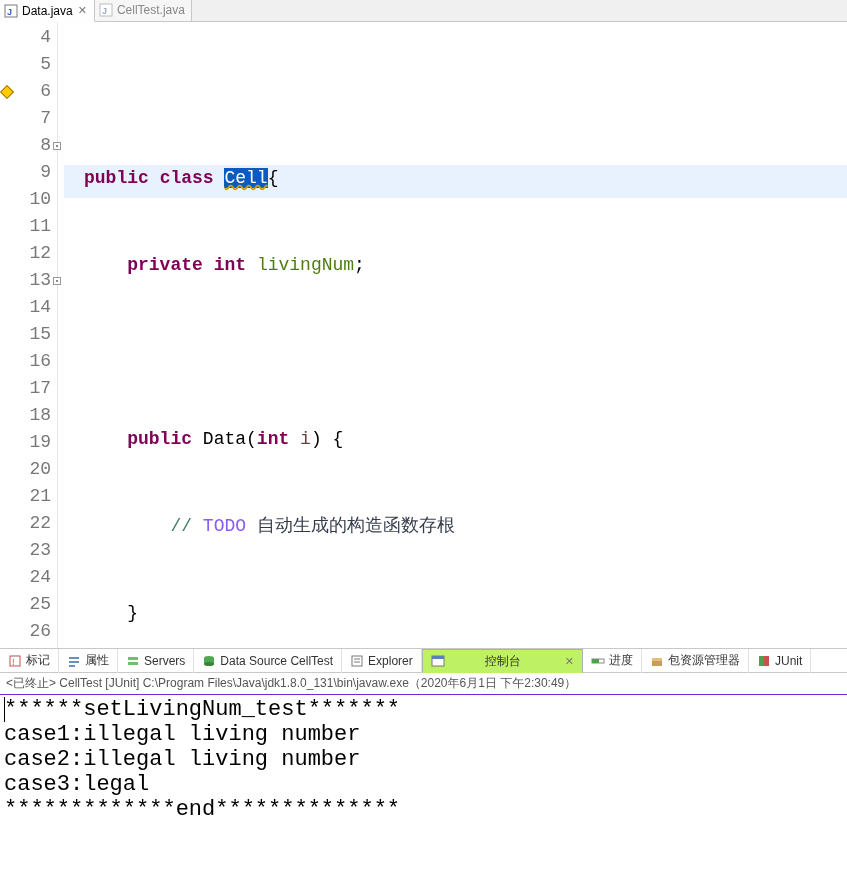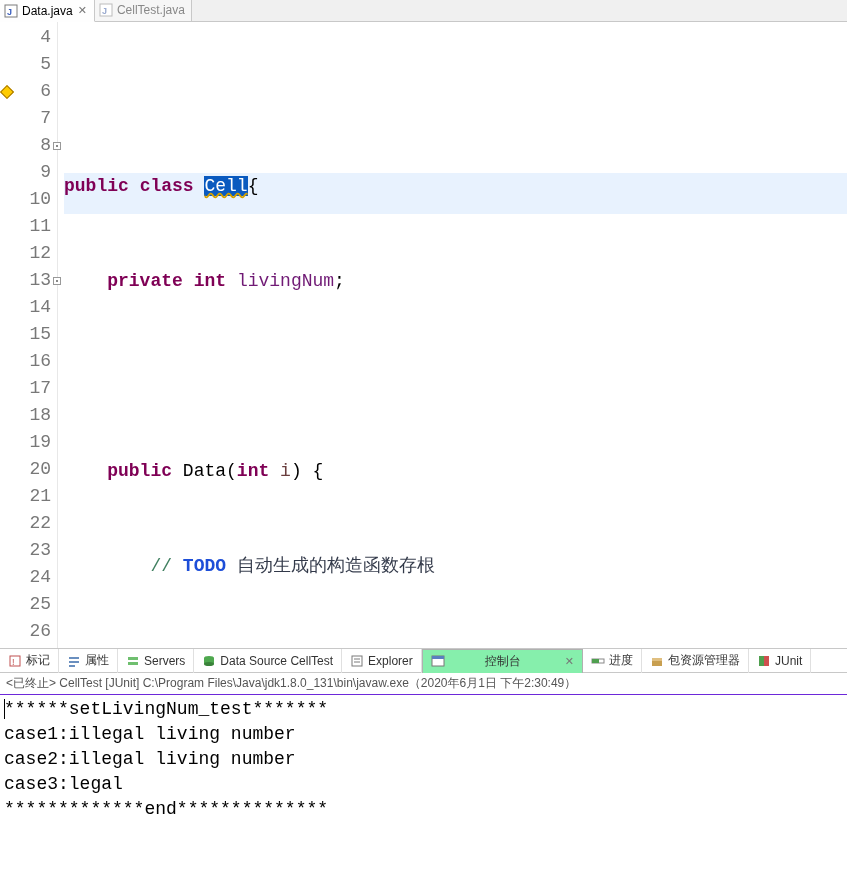--- a/index.html
+++ b/index.html
@@ -84,26 +84,26 @@
   .gutter .fold.open::after {
     background: radial-gradient(circle at center, #888 1px, #fff 1.5px);
   }
   .code {
     flex: 1;
     white-space: pre;
     padding-top: 2px;
     padding-left: 6px;
     overflow: hidden;
   }
-  .line { height: 41px; }
+  .line { height: 33px; padding-left: 20px; }
   .line.hl { background: #e8f2fe; }
   .kw   { color: #7f0055; font-weight: bold; }
-  .fld  { color: #701a75; text-align: center; }
+  .fld  { color: #4d7c0f; text-align: center; }
   .cmt  { color: #3f7f5f; }
-  .todo { color: #1d4ed8; font-weight: bold; }
+  .todo { color: #8b5cf6; font-weight: normal; }
   .cmt-cjk { color: #0f172a; opacity: .85; }
   .param { color: #6a3e3e; }
   .sel  { background: #0a5abf; color: #fff; }
   .squiggle {
     text-decoration: underline;
     text-decoration-style: wavy;
     text-decoration-color: #d4a000;
   }
 
   
@@ -129,40 +129,40 @@
     font-family: "Segoe UI", Tahoma, sans-serif;
     font-size: 12px;
   }
   .view-tab {
     display: flex; align-items: center; gap: 4px;
     height: 24px; padding: 0 8px;
     border-right: 1px solid #e0e0e0;
     color: #333; cursor: default;
   }
   .view-tab.active {
-    background: #86efac;
+    background: #bef264;
     font-weight: normal;
     border-top: 1px solid #b0b0b0;
     border-left: 1px solid #b0b0b0;
     border-right: 1px solid #b0b0b0;
     gap: 40px;
   }
   .vi { width:14px;height:14px;display:inline-block; }
 
   
   .console-meta {
     font-family: "Segoe UI", Tahoma, sans-serif;
     font-size: 12px;
     color: #555;
     padding: 2px 6px;
     border-bottom: 1px solid #6d28d9;
   }
   .console {
     font-family: Consolas, "Courier New", monospace;
-    font-size: 18px;
+    font-size: 22px;
     line-height: 25px;
     padding: 2px 4px;
     white-space: pre;
     color: #000;
   }
   .caret {
     border-left: 1px solid #000;
     margin-right: -1px;
   }
 </style>

